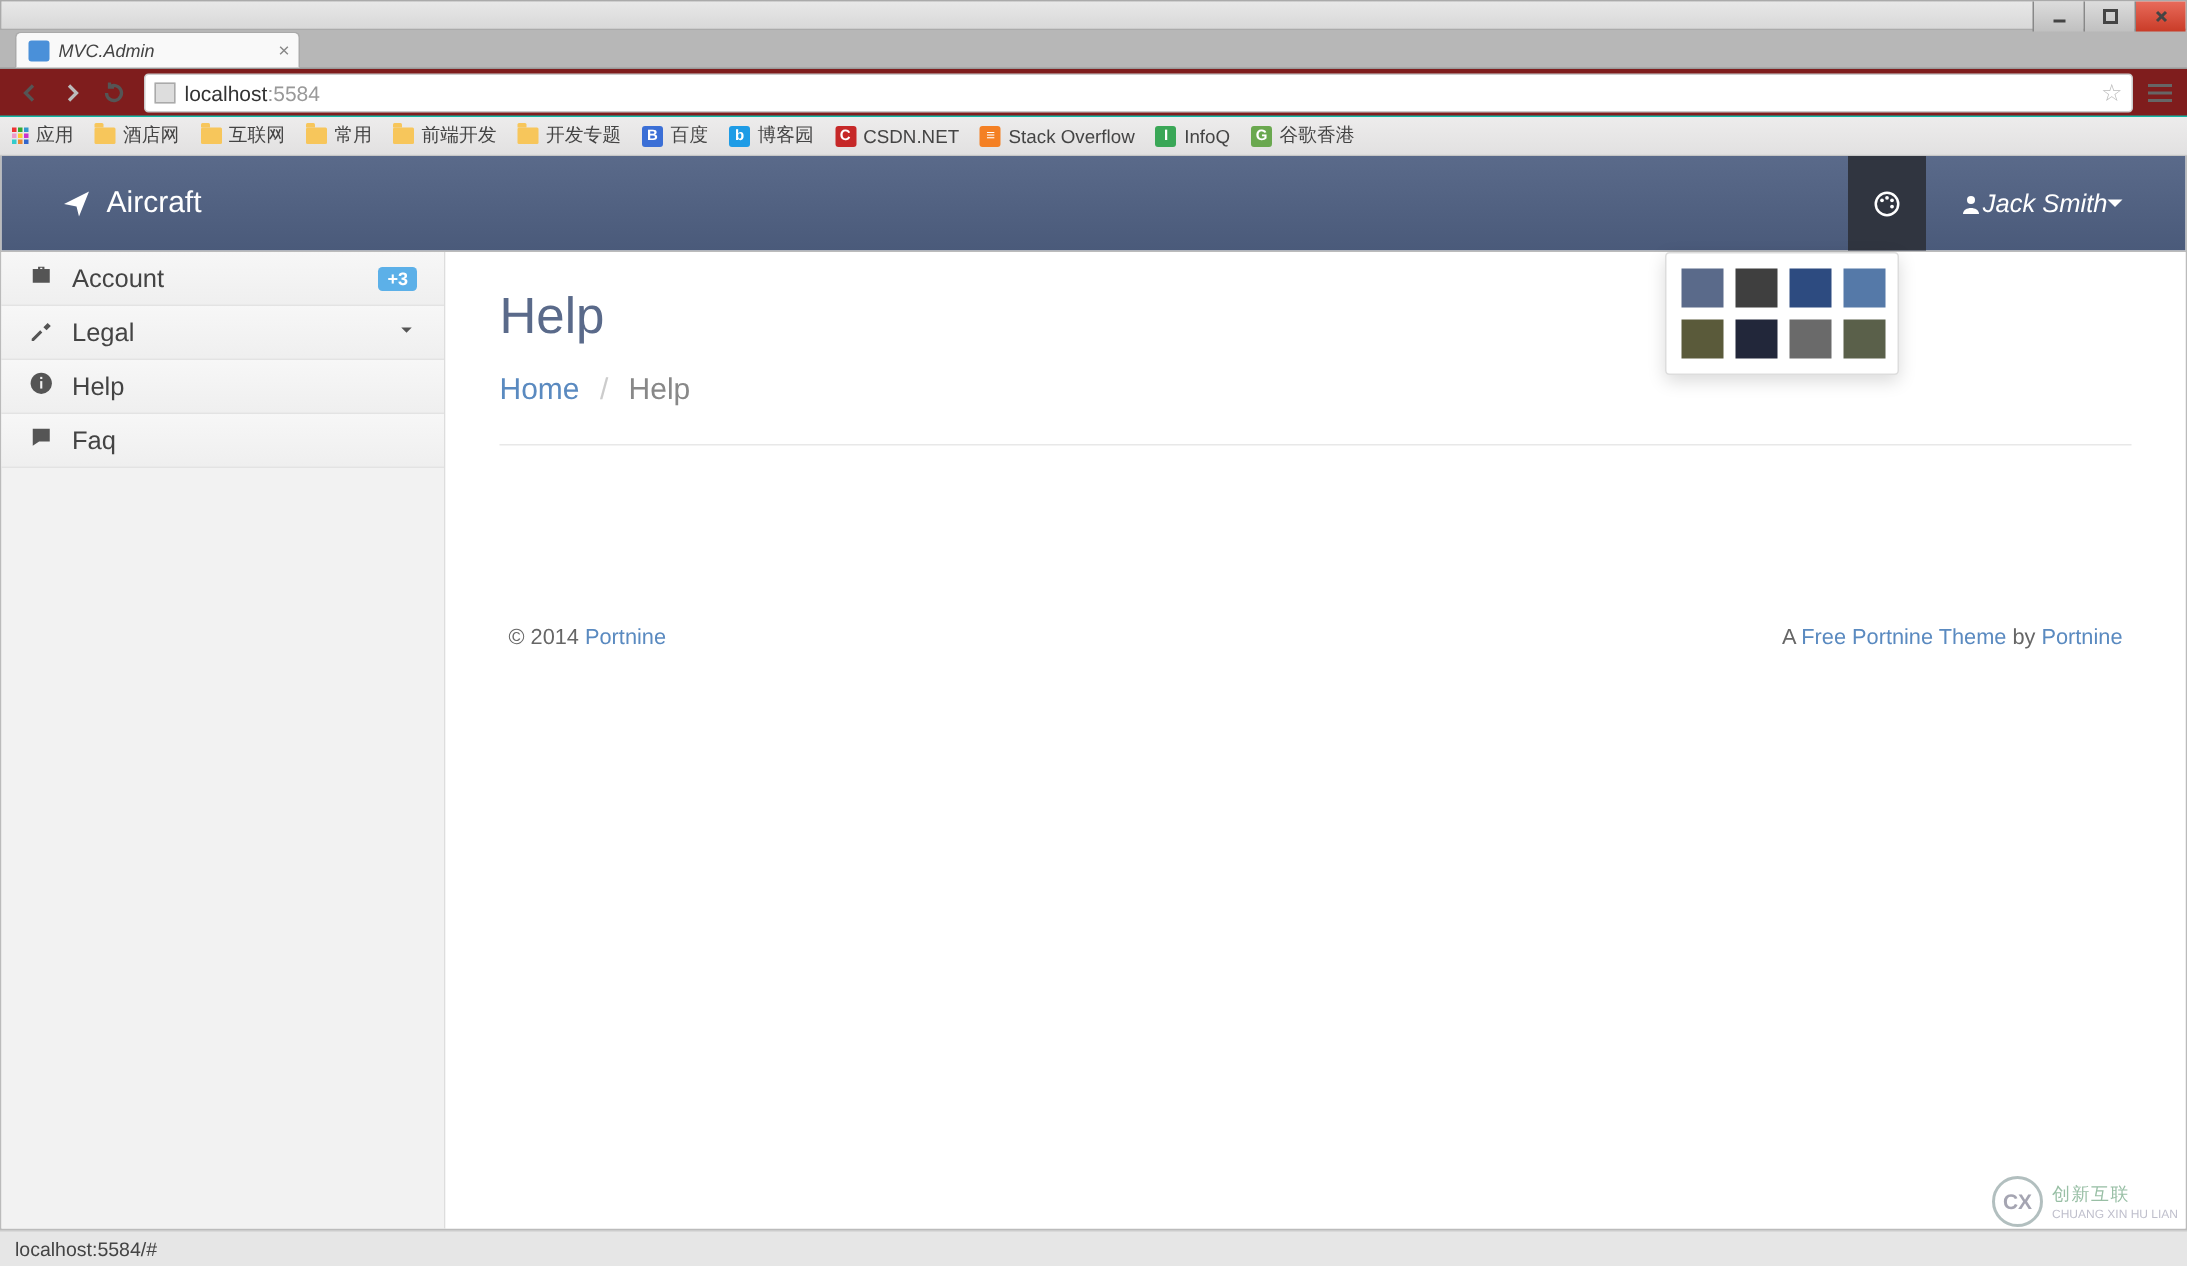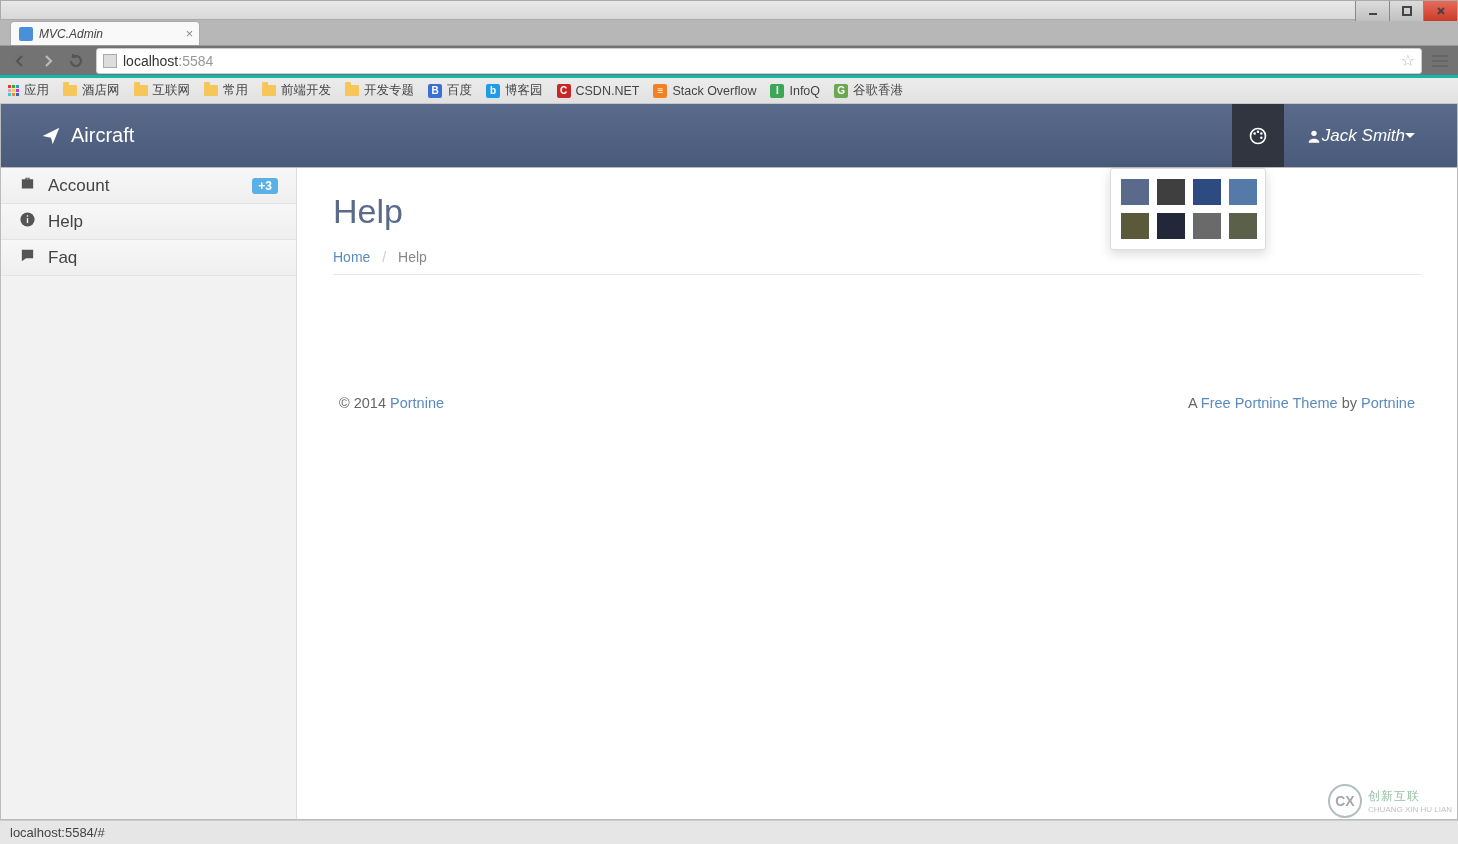--- a/index.html
+++ b/index.html
@@ -15,21 +15,21 @@
     .win-close svg { stroke: #fff; }
     .win-btn svg { width: 12px; height: 12px; stroke: #444; stroke-width: 2; fill: none; }
 
     
     .tab-strip { height: 26px; background: #b7b7b7; display: flex; align-items: flex-end; border-bottom: 1px solid #999; padding-left: 10px; font-style: italic; }
     .tab { height: 24px; width: 190px; background: #f9f9f9; border: 1px solid #aaa; border-bottom: none; border-radius: 4px 4px 0 0; display: flex; align-items: center; padding: 0 8px; font-size: 12px; color: #444; position: relative; }
     .tab .favicon { width: 14px; height: 14px; margin-right: 6px; background: #4a90d9; border-radius: 2px; }
     .tab .tab-close { position: absolute; right: 6px; color: #888; font-size: 13px; cursor: pointer; }
 
     
-    .url-bar { height: 32px; background: #737373; display: flex; align-items: center; padding: 0 6px; border-bottom: 3px solid #14b8a6; }
+    .url-bar { height: 32px; background: #7f1d1d; display: flex; align-items: center; padding: 0 6px; border-bottom: 1px solid #14b8a6; }
     .nav-btn { width: 28px; height: 28px; display: flex; align-items: center; justify-content: center; color: #555; cursor: pointer; }
     .nav-btn.disabled { color: #bbb; }
     .nav-btn svg { width: 16px; height: 16px; stroke: currentColor; stroke-width: 2.2; fill: none; }
     .address { flex: 1; height: 26px; background: #fff; border: 1px solid #ccc; border-radius: 3px; display: flex; align-items: center; padding: 0 6px; font-size: 14px; color: #333; margin: 0 6px; }
     .address .page-icon { width: 14px; height: 14px; background: #ddd; border: 1px solid #aaa; margin-right: 6px; }
     .address .host { color: #333; }
     .address .port { color: #999; }
     .address .star { margin-left: auto; color: #bbb; cursor: pointer; font-size: 16px; }
     .menu-btn { width: 24px; height: 24px; display: flex; flex-direction: column; justify-content: center; gap: 3px; cursor: pointer; padding: 0 4px; }
     .menu-btn span { height: 2px; background: #666; }
@@ -68,21 +68,21 @@
     .sidebar { width: 296px; background: #f2f2f2; border-right: 1px solid #ddd; }
     .side-item { height: 36px; display: flex; align-items: center; padding: 0 18px; font-size: 17px; color: #444; border-bottom: 1px solid #e3e3e3; cursor: pointer; gap: 12px; background: linear-gradient(#f7f7f7,#efefef); }
     .side-item svg { width: 17px; height: 17px; fill: #555; }
     .side-item .badge { margin-left: auto; background: #5cb0e8; color: #fff; border-radius: 3px; padding: 1px 6px; font-size: 12px; font-weight: bold; }
     .side-item .chev { margin-left: auto; color: #555; }
     .side-item .chev svg { width: 14px; height: 14px; fill: #555; }
 
     
     .content { flex: 1; background: #fff; padding: 24px 36px; }
     .page-title { font-size: 34px; color: #5a6a8a; font-weight: 400; margin-bottom: 18px; }
-    .breadcrumb { font-size: 14px; color: #888; padding-bottom: 9px; border-bottom: 1px solid #e8e8e8; }
+    .breadcrumb { font-size: 20px; color: #888; padding-bottom: 24px; border-bottom: 1px solid #e8e8e8; }
     .breadcrumb a { color: #5a8ac0; text-decoration: none; cursor: pointer; }
     .breadcrumb .sep { margin: 0 8px; color: #ccc; }
     .footer { margin-top: 120px; display: flex; justify-content: space-between; font-size: 14.5px; color: #666; padding: 0 6px; }
     .footer a { color: #5a8ac0; text-decoration: none; cursor: pointer; }
 
     
     .status-bar { position: absolute; bottom: 0; left: 0; height: 24px; width: 100%; background: #e6e6e6; border-top: 1px solid #ccc; font-size: 13px; color: #444; display: flex; align-items: center; padding: 0 10px; }
 
     
     .watermark { position: absolute; right: 6px; bottom: 26px; display: flex; align-items: center; gap: 6px; opacity: 0.75; }
@@ -256,20 +256,29 @@
   <div class="sidebar" id="sidebar">
       <div class="side-item">
         <span><svg viewBox="0 0 24 24">
             <path d="M9 6V4h6v2h5v13H4V6h5zm2 0h2V5h-2v1z"></path>
           </svg></span>
         <span>Account</span>
         <span class="badge">+3</span>
       </div>
       <div class="side-item">
         <span><svg viewBox="0 0 24 24">
+            <path d="M3 21l8-8 2 2-8 8H3v-2zm11-11l4-4 3 3-4 4-3-3zm-2 2l3 3"></path>
+          </svg></span>
+        <span>Legal</span>
+        <span class="chev"><svg viewBox="0 0 16 16">
+            <path d="M4 6l4 4 4-4z"></path>
+          </svg></span>
+      </div>
+      <div class="side-item">
+        <span><svg viewBox="0 0 24 24">
             <circle cx="12" cy="12" r="10"></circle>
             <rect x="11" y="10" width="2" height="7" fill="#f2f2f2"></rect>
             <rect x="11" y="6" width="2" height="2" fill="#f2f2f2"></rect>
           </svg></span>
         <span>Help</span>
       </div>
       <div class="side-item">
         <span><svg viewBox="0 0 24 24">
             <path d="M4 4h16v12H10l-6 4V4z"></path>
           </svg></span>

